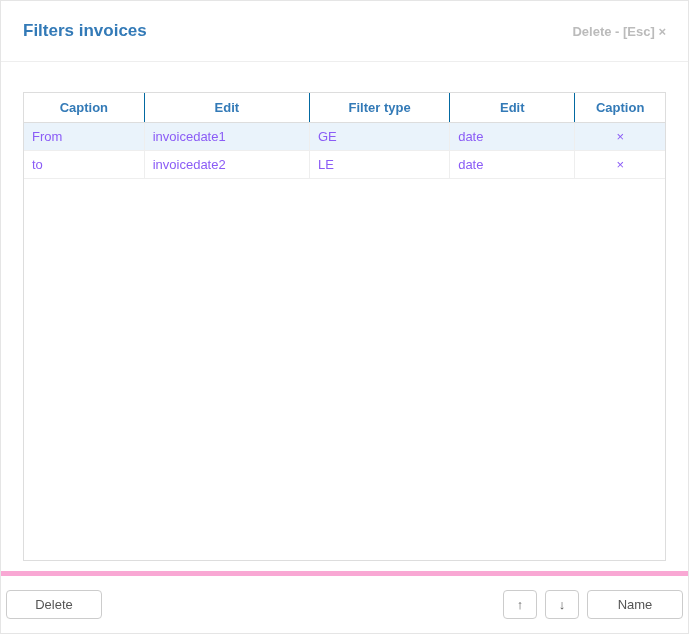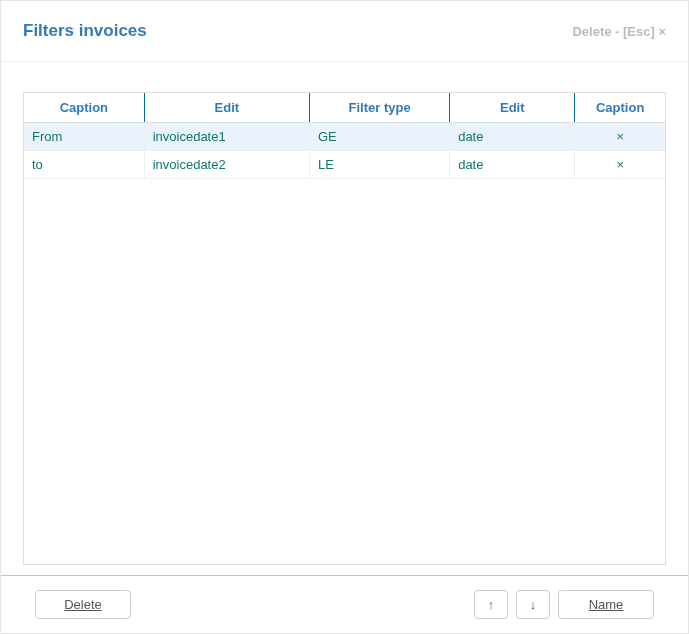--- a/index.html
+++ b/index.html
@@ -72,45 +72,44 @@
       border-right: 1px solid #0369a1;
     }
     thead th:last-child {
       border-right: none;
     }
     tbody td {
       padding: 6px 8px;
       border-bottom: 1px solid #eee;
       border-right: 1px solid #eee;
       font-size: 13px;
-      color: #0f766e;
+      color: #8b5cf6;
       white-space: nowrap;
       overflow: hidden;
       text-overflow: ellipsis;
     }
     tbody td:last-child {
       border-right: none;
     }
     tbody tr.selected td {
       background: #eaf3fb;
     }
     .col-visible {
       text-align: center;
     }
     .table-empty {
       flex: 1;
       background: #fff;
     }
     .dialog-footer {
-      border-top: 1px solid #f9a8d4;
-      padding: 14px 34px;
+      border-top: 5px solid #f9a8d4;
+      padding: 14px 5px;
       display: flex;
       align-items: center;
       gap: 8px;
-      text-decoration: underline;
     }
     .footer-spacer {
       flex: 1;
     }
     .btn {
       border: 1px solid #ccc;
       background: #fff;
       color: #555;
       border-radius: 4px;
       padding: 6px 14px;

